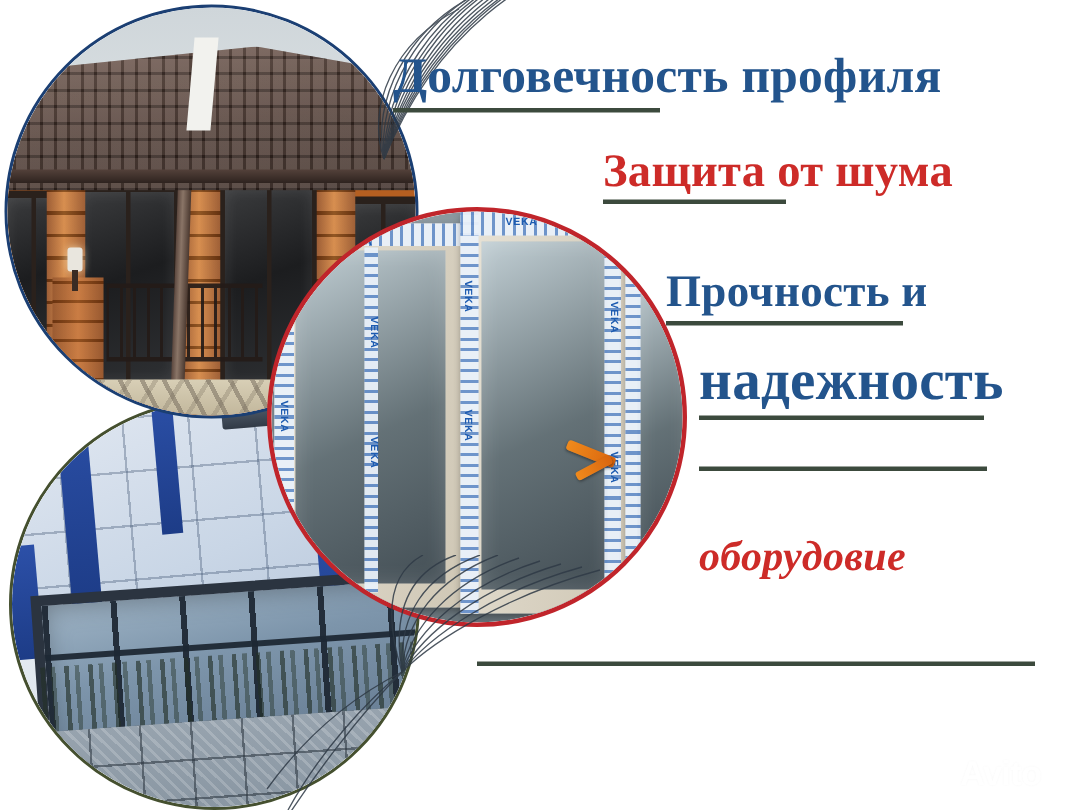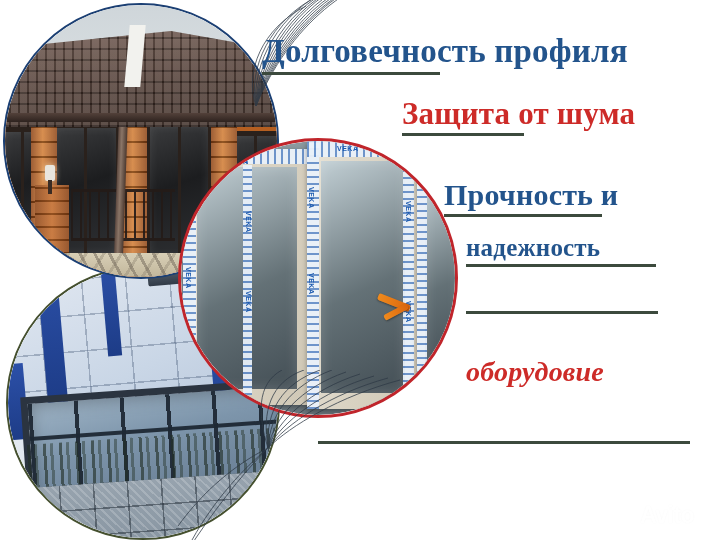--- a/index.html
+++ b/index.html
@@ -126,21 +126,21 @@
 
   .navy{color:#23548c;}
   .red{color:#cd2b28;}
 
   #s1{left:262px;top:35px;font-size:33px;}
   #s1 .ul{width:178px;}
   #s2{left:402px;top:98px;font-size:31px;}
   #s2 .ul{width:122px;}
   #s3{left:444px;top:180px;font-size:30px;}
   #s3 .ul{width:158px;}
-  #s4{left:466px;top:235px;font-size:25px;}
+  #s4{left:466px;top:235px;font-size:38px;}
   #s4 .ul{width:190px;}
   #s5{left:466px;top:307px;font-size:28px;}
   #s5 .ul{width:192px;}
   #s6{left:466px;top:358px;font-size:28px;font-style:italic;}
   #s7{left:318px;top:437px;font-size:34px;}
   #s7 .ul{width:372px;}
 
   
   #avito{position:absolute;left:614px;top:500px;width:96px;height:30px;
     display:flex;align-items:center;gap:4px;opacity:.62;}

